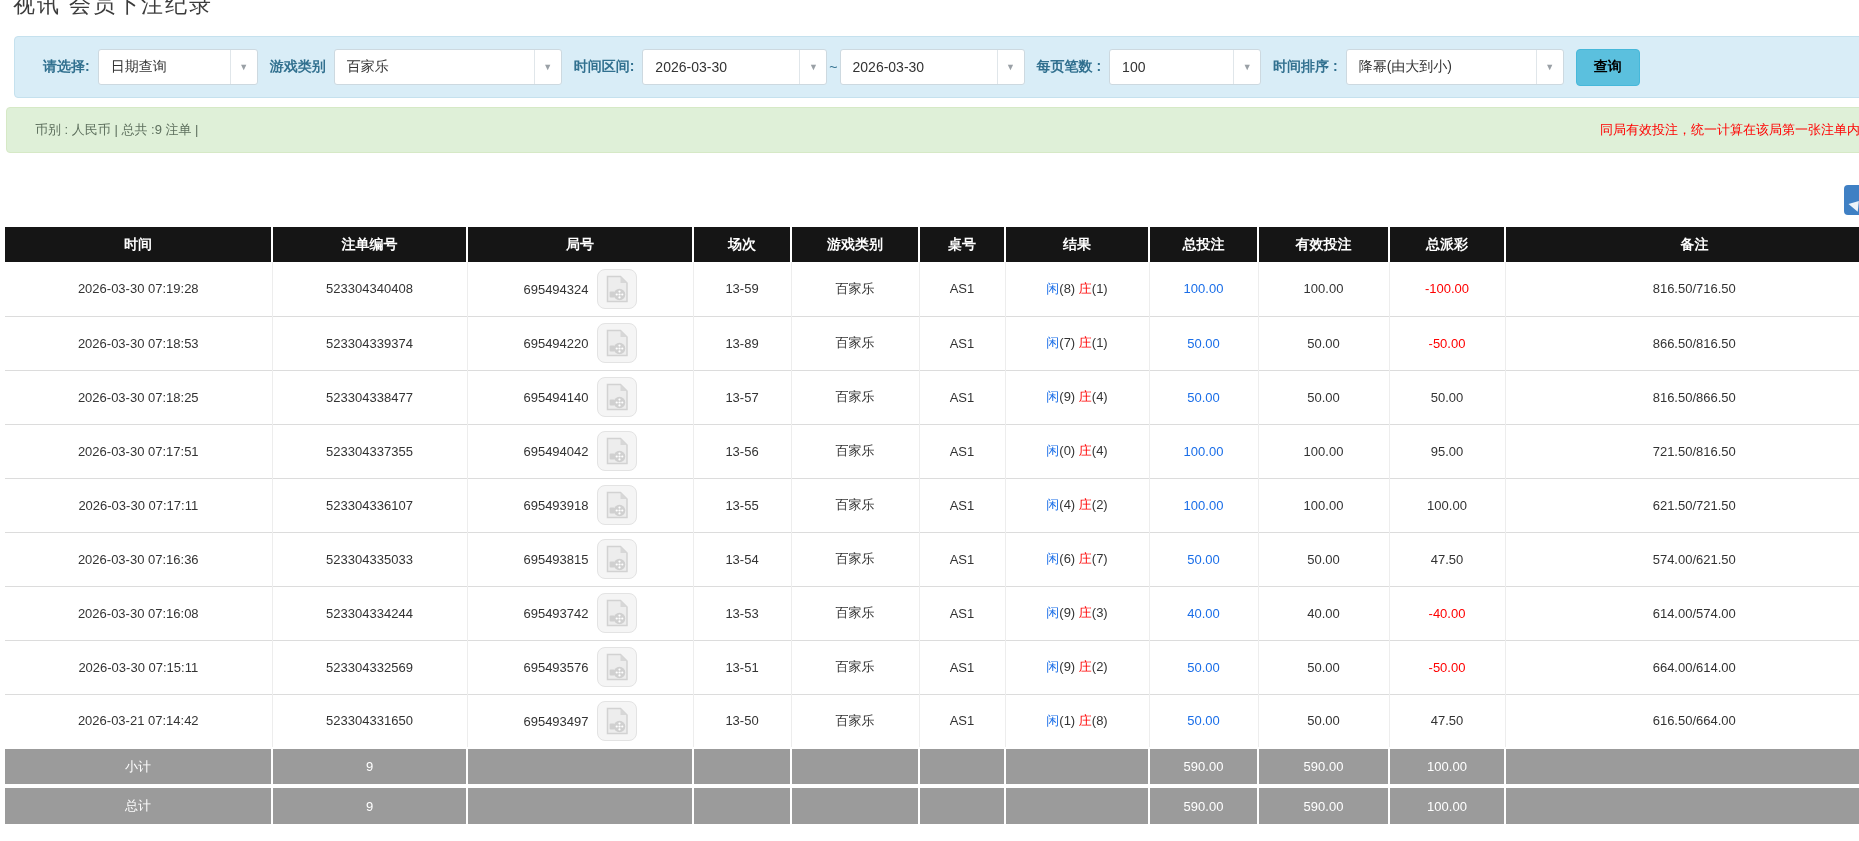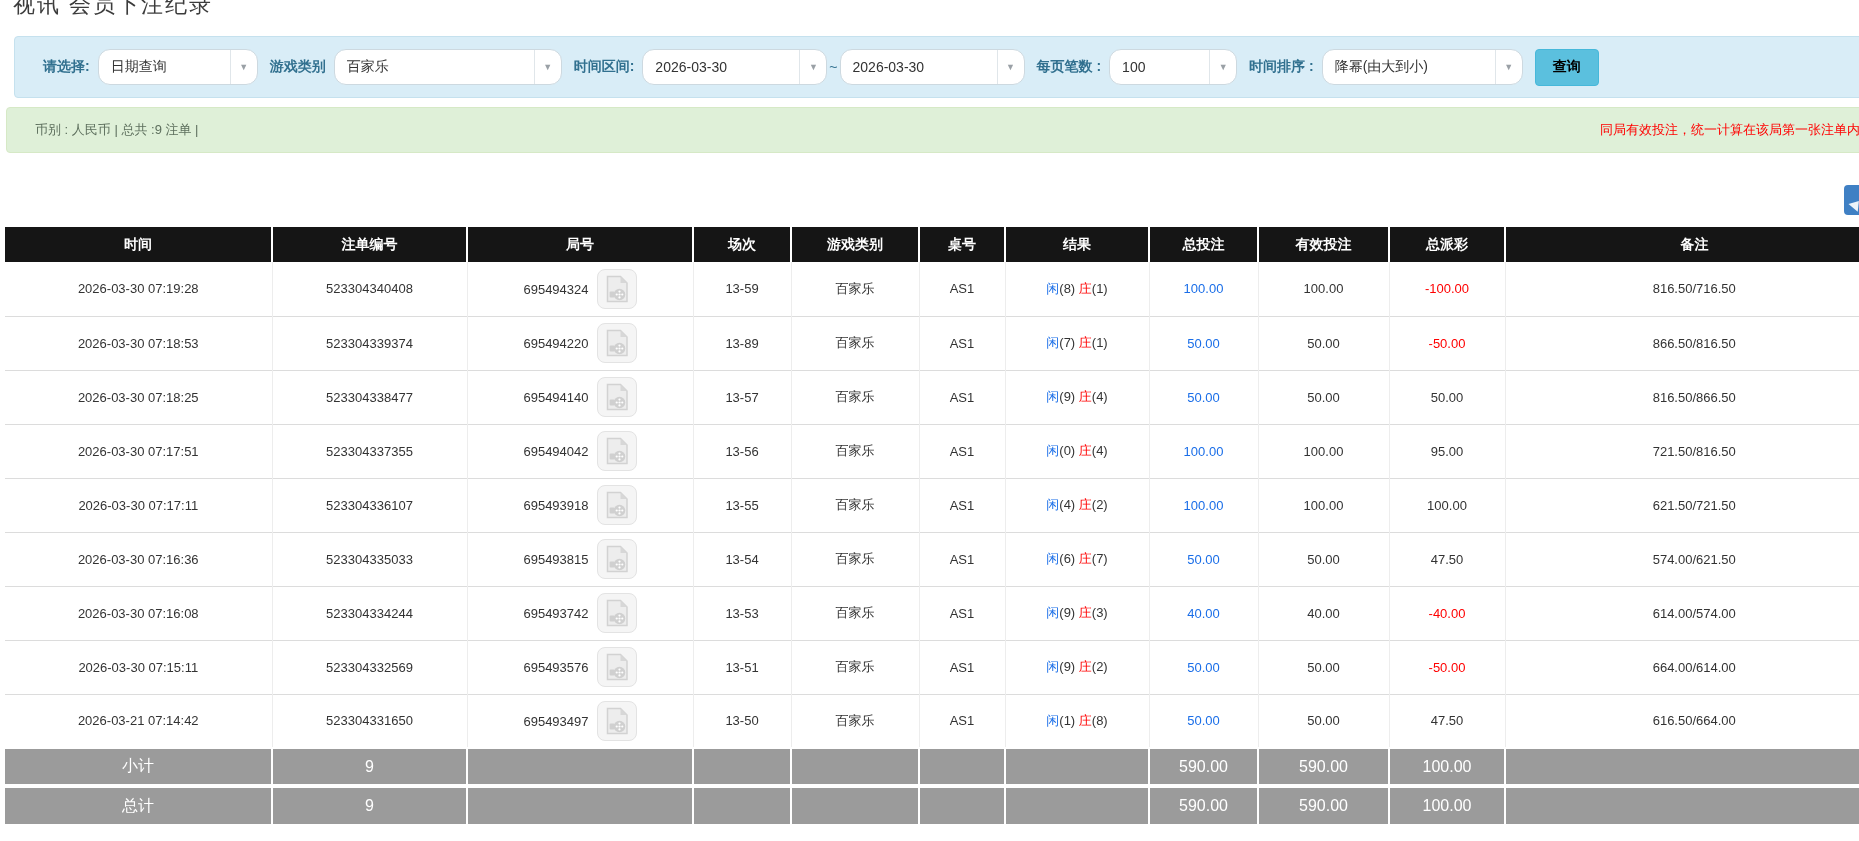--- a/index.html
+++ b/index.html
@@ -15,21 +15,21 @@
   
   .filter-panel {
     position:absolute; top:36px; left:14px; width:1864px; height:62px;
     background:var(--panel_bg,#d9edf7); border:1px solid #c5e1ee; border-radius:4px;
     display:flex; align-items:center; padding-left:16px;
   }
   .flabel { font-size:14px; font-weight:bold; color:#31708f; white-space:nowrap; margin:0 8px 0 12px; }
   .flabel.first { margin-left:12px; }
   .combo {
     display:inline-flex; align-items:stretch; background:#fff;
-    border:1px solid #cdd9e0; border-radius:12px; height:36px; cursor:pointer;
+    border:1px solid #cdd9e0; border-radius:3px; height:36px; cursor:pointer;
   }
   .combo-text { display:flex; align-items:center; padding:0 12px; font-size:14px; color:#333; flex:1; white-space:nowrap; }
   .combo-btn {
     width:27px; display:flex; align-items:center; justify-content:center;
     border-left:1px solid #e0e6ea; color:#9aa0a6; font-size:9px;
   }
   .search-btn {
     height:37px; padding:0 17px; margin-left:12px;
     background:var(--accent,#5bc0de); color:#000000; border:1px solid #46b8da;
     border-radius:4px; font-size:14px; font-weight:bold; cursor:pointer;
@@ -66,21 +66,21 @@
   thead th:first-child { border-left:none; }
   tbody td {
     height:54px; text-align:center; background:#fff;
     border-top:1px solid #dcdcdc; border-left:1px solid #ededed;
     overflow:hidden; white-space:nowrap;
   }
   tbody td:first-child { border-left:none; }
   tbody tr:first-child td { border-top:none; }
   tfoot td {
     height:38px; background:var(--footer_gray,#9b9b9b); color:#fff; text-align:center;
-    border-left:2px solid #fff; border-top:2px solid #fff; font-size:16px;
+    border-left:2px solid #fff; border-top:2px solid #fff; font-size:13px;
   }
   tfoot td:first-child { border-left:none; }
   tfoot tr.total-row td { border-top:4px solid #fff;margin-left:47px; }
   .blue { color:var(--link_blue,#1a6ee8); }
   .red  { color:var(--danger_red,#ff0000); }
   .result-num { color:#333; }
   .amount-link { cursor:pointer; }
   .round-no { vertical-align:middle; }
   .video-btn {
     width:40px; height:40px; margin-left:8px; vertical-align:middle;
@@ -111,27 +111,27 @@
     <span class="combo-text">2026-03-30</span>
     <span class="combo-btn">▼</span>
   </div>
   <span class="flabel" style="margin:0 2px; font-weight:normal;">~</span>
   <div class="combo" style="width:185px">
     <span class="combo-text">2026-03-30</span>
     <span class="combo-btn">▼</span>
   </div>
 
   <span class="flabel">每页笔数 :</span>
-  <div class="combo" style="width:128px">
+  <div class="combo" style="width:152px">
     <span class="combo-text">100</span>
     <span class="combo-btn">▼</span>
   </div>
 
   <span class="flabel">时间排序 :</span>
-  <div class="combo" style="width:201px">
+  <div class="combo" style="width:218px">
     <span class="combo-text">降幂(由大到小)</span>
     <span class="combo-btn">▼</span>
   </div>
 
   <button class="search-btn">查询</button>
 </div>
 
 <div class="summary-bar">
   <span class="summary-left">币别 : 人民币 | 总共 :9 注单 |</span>
   <span class="summary-right">同局有效投注，统一计算在该局第一张注单内 |</span>

